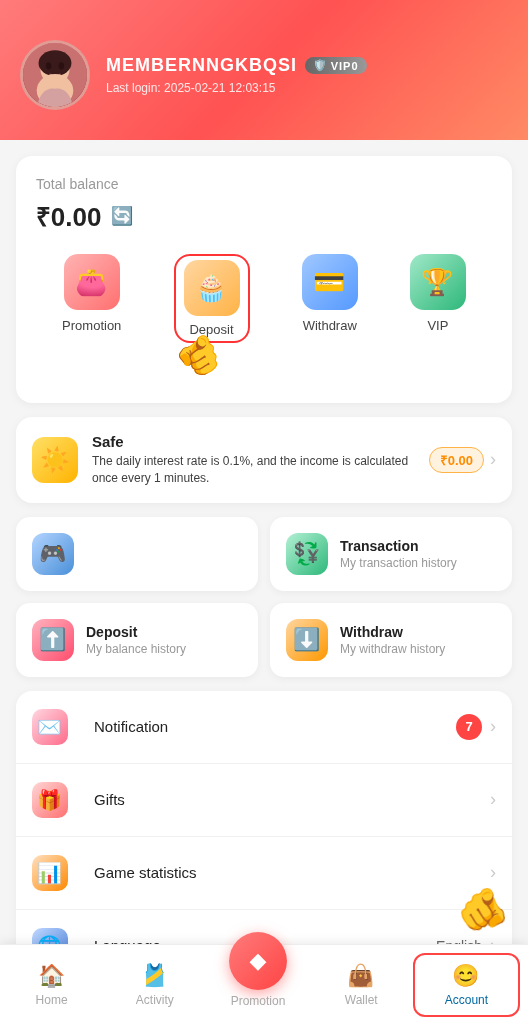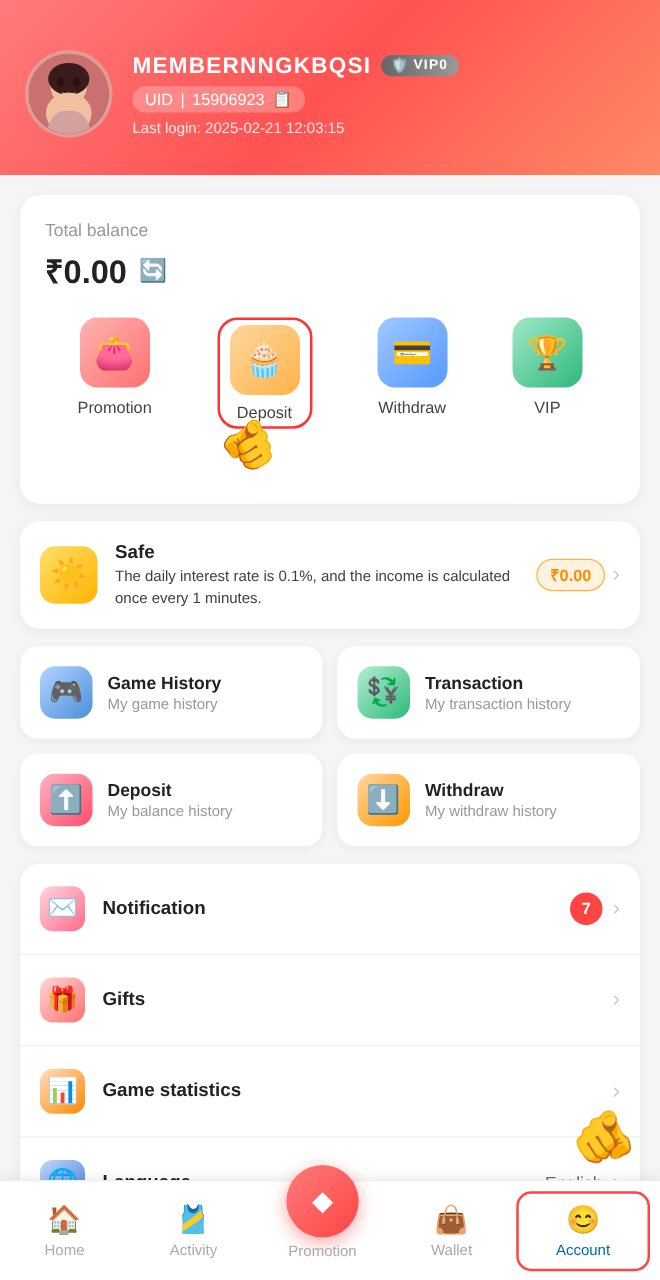--- a/index.html
+++ b/index.html
@@ -227,21 +227,21 @@
       display: flex;
       align-items: center;
       justify-content: center;
       font-size: 20px;
       flex-shrink: 0;
     }
     .menu-icon.notification { background: linear-gradient(135deg, #ffd6e0, #ff6b8a); color: #ff4070; }
     .menu-icon.gifts { background: linear-gradient(135deg, #ffd6d6, #ff7070); color: #ff4040; }
     .menu-icon.stats { background: linear-gradient(135deg, #ffe0c0, #ff8800); color: #ff6600; }
     .menu-icon.language { background: linear-gradient(135deg, #c0d8ff, #4a80d9); color: #2060c0; }
-    .menu-label { font-size: 15px; color: #222; font-weight: 700; flex: 1; }
+    .menu-label { font-size: 15px; color: #222; font-weight: 400; flex: 1; margin-left: 12px; }
     .menu-right {
       display: flex;
       align-items: center;
       gap: 8px;
     }
     .badge-red {
       background: #ff4444;
       color: white;
       border-radius: 50%;
       width: 26px;
@@ -333,28 +333,20 @@
     </div>
   </div>
   <div class="user-info">
     <div class="username">
       <span>MEMBERNNGKBQSI</span>
       <span class="vip-badge">
         <span>🛡️</span>
         <span>VIP0</span>
       </span>
     </div>
-    <div class="uid-row">
-      <span class="uid-badge">
-        <span>UID</span>
-        <span>|</span>
-        <span>15906923</span>
-        <span>📋</span>
-      </span>
-    </div>
     <div class="last-login">
       <span>Last login:</span>
       <span>2025-02-21 12:03:15</span>
     </div>
   </div>
 </div>
 
 <div class="content">
 
   <div class="balance-card">
@@ -417,24 +409,20 @@
       <span class="chevron-right">›</span>
     </div>
   </div>
 
   <div class="history-grid">
 
     <div class="history-item">
       <div class="history-icon game">
         <span>🎮</span>
       </div>
-      <div class="history-text">
-        <div class="history-title">Game History</div>
-        <div class="history-sub">My game history</div>
-      </div>
     </div>
 
     <div class="history-item">
       <div class="history-icon transaction">
         <span>💱</span>
       </div>
       <div class="history-text">
         <div class="history-title">Transaction</div>
         <div class="history-sub">My transaction history</div>
       </div>

